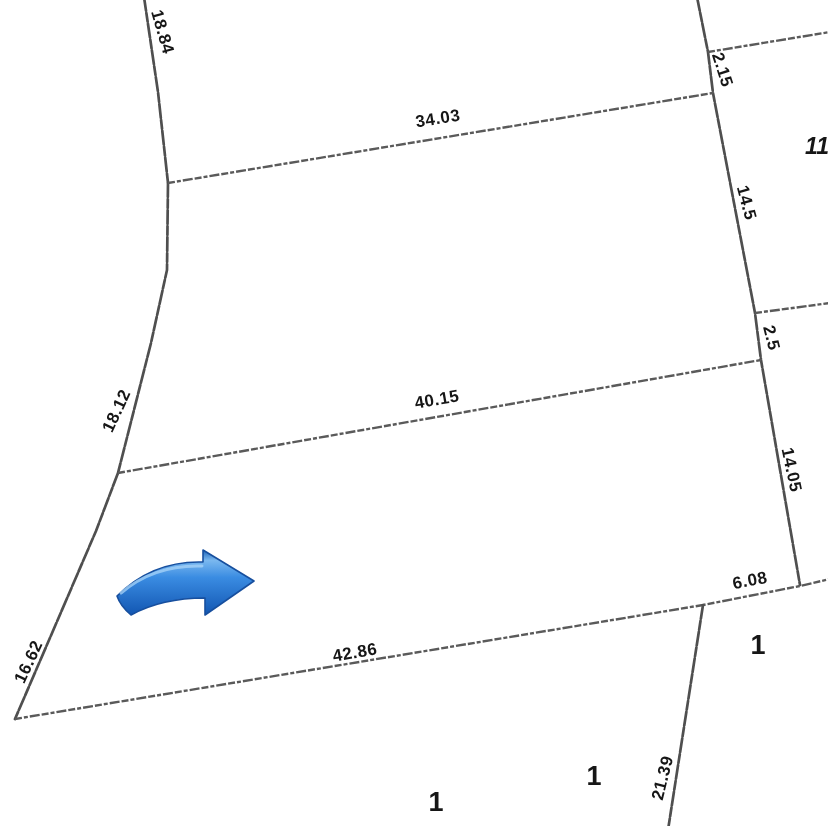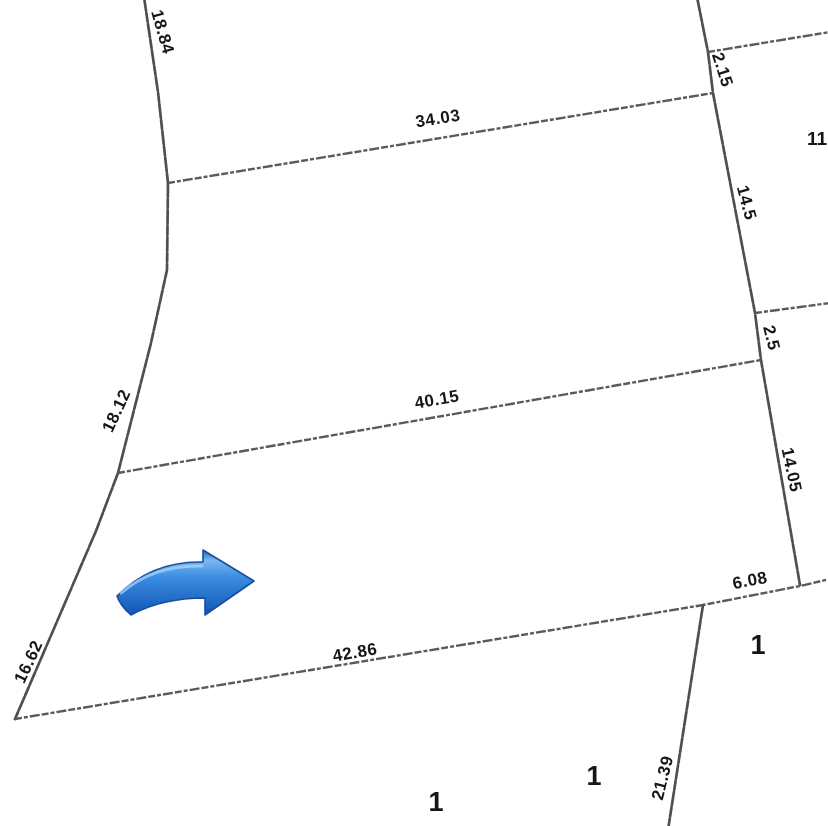--- a/index.html
+++ b/index.html
@@ -62,21 +62,21 @@
   .l215  { left: 722px; top: 70px;  transform: translate(-50%,-50%) rotate(72deg); }
   .l145  { left: 746px; top: 203px; transform: translate(-50%,-50%) rotate(75deg); }
   .l25   { left: 771px; top: 338px; transform: translate(-50%,-50%) rotate(76deg); }
   .l4015 { left: 437px; top: 400px; transform: translate(-50%,-50%) rotate(-10deg); }
   .l1812 { left: 117px; top: 411px; transform: translate(-50%,-50%) rotate(-65deg); }
   .l1405 { left: 791px; top: 470px; transform: translate(-50%,-50%) rotate(78deg); }
   .l608  { left: 750px; top: 581px; transform: translate(-50%,-50%) rotate(-11deg); }
   .l4286 { left: 355px; top: 653px; transform: translate(-50%,-50%) rotate(-10deg); }
   .l1662 { left: 29px;  top: 662px; transform: translate(-50%,-50%) rotate(-65deg); }
   .l2139 { left: 663px; top: 778px; transform: translate(-50%,-50%) rotate(-76deg); }
-  .p11   { left: 817px; top: 139px; transform: translate(-50%,-50%); font-size: 19px; }
+  .p11   { left: 817px; top: 146px; transform: translate(-50%,-50%); font-size: 23px; font-style: italic; }
   .p1a   { left: 758px; top: 645px; transform: translate(-50%,-50%); }
   .p1b   { left: 594px; top: 776px; transform: translate(-50%,-50%); }
   .p1c   { left: 436px; top: 802px; transform: translate(-50%,-50%); }
 </style>
 </head>
 <body>
 
 <div class="plan">
 
   <svg viewBox="0 0 828 826">

